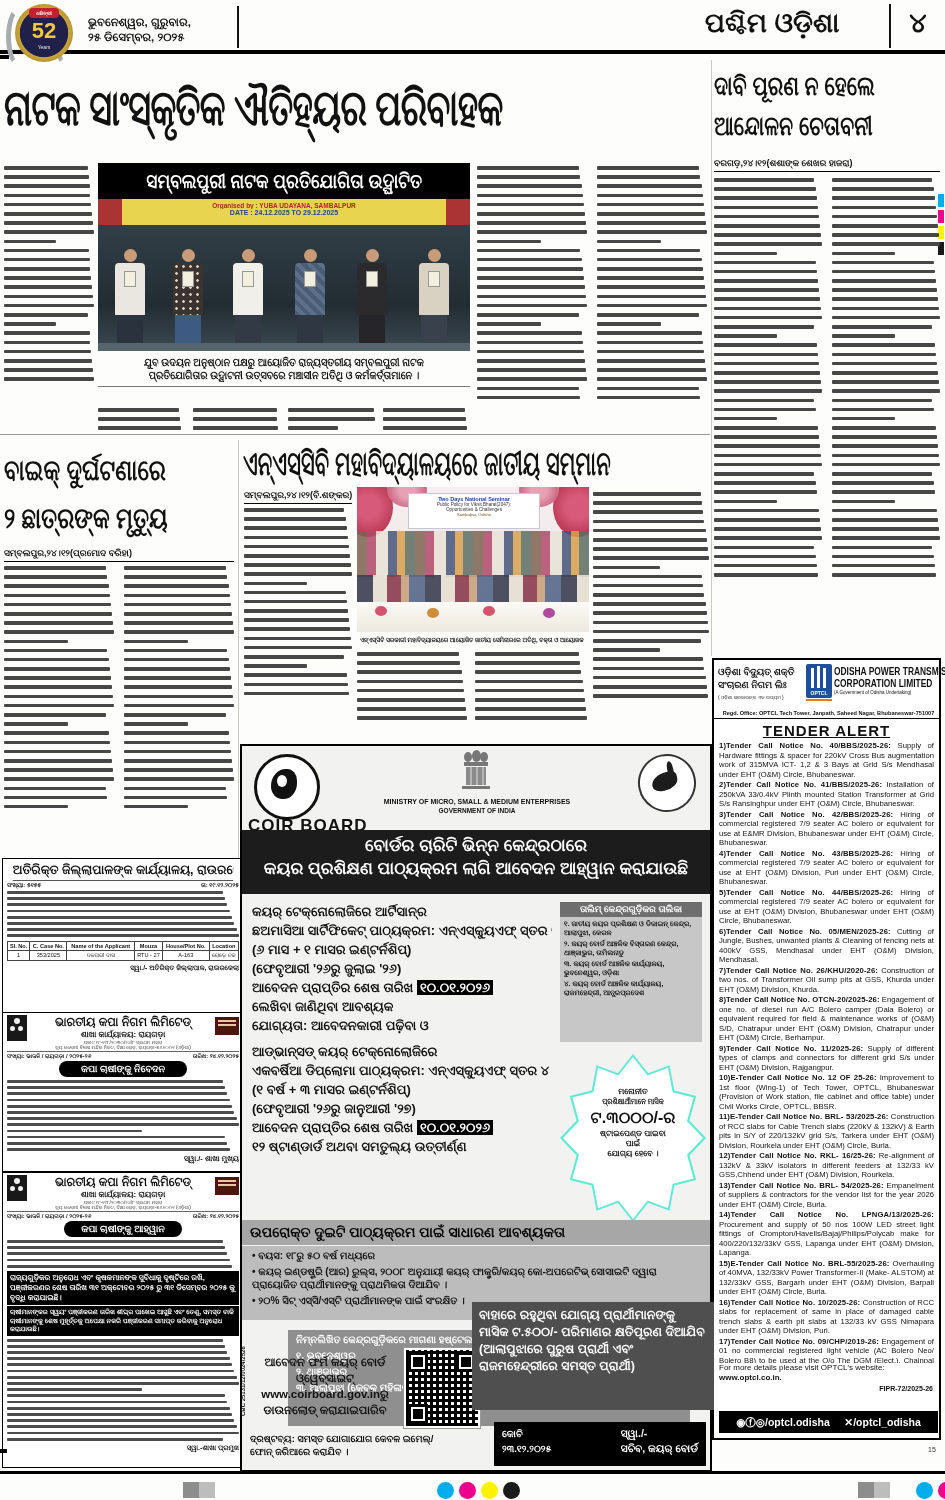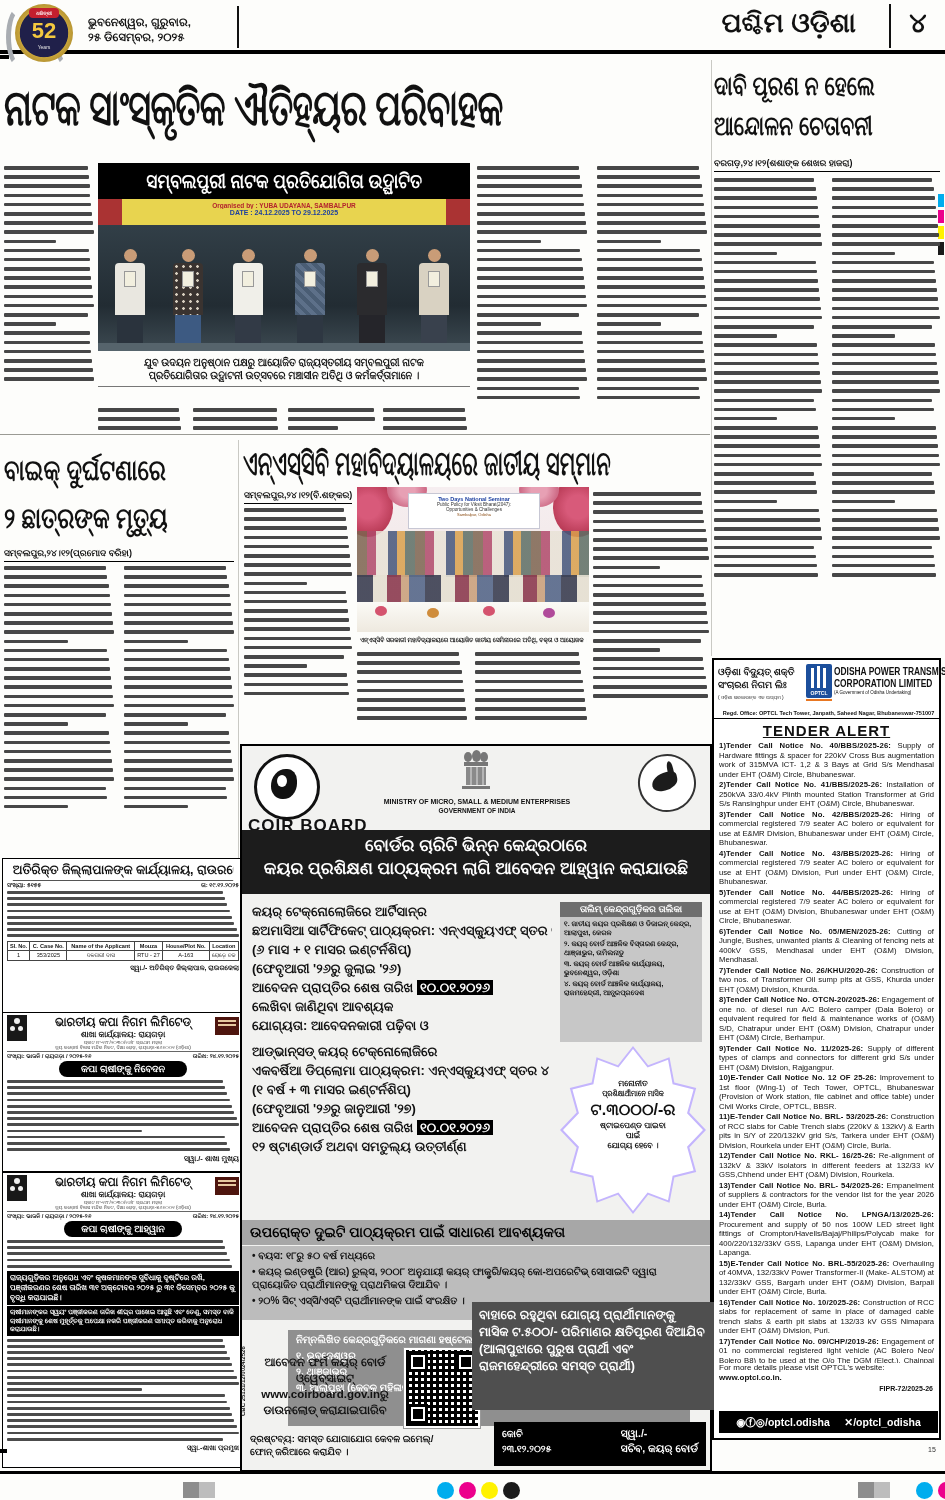--- a/index.html
+++ b/index.html
@@ -82,21 +82,21 @@
       <div class="abs" style="left:0;top:40px;width:58px;text-align:center;color:#e8e8e8;font-size:5px;">Years</div>
     </div>
   </div>
 
   <div class="abs b" style="left:88px;top:15px;width:140px;font-size:11.5px;line-height:15px;">
     <div>ଭୁବନେଶ୍ୱର, ଗୁରୁବାର,</div>
     <div>୨୫ ଡିସେମ୍ବର, ୨୦୨୫</div>
   </div>
   <div class="abs" style="left:237px;top:6px;width:2px;height:42px;background:#111;"></div>
 
-  <div class="abs b nowrap" style="left:616px;top:8px;width:240px;font-size:27px;text-align:right;">ପଶ୍ଚିମ ଓଡ଼ିଶା</div>
+  <div class="abs b nowrap" style="left:652px;top:8px;width:240px;font-size:27px;text-align:center;">ପଶ୍ଚିମ ଓଡ଼ିଶା</div>
   <div class="abs" style="left:889px;top:4px;width:2px;height:44px;background:#111;"></div>
   <div class="abs b" style="left:896px;top:8px;width:44px;font-size:27px;text-align:center;">୪</div>
 
   <div class="abs" style="left:938px;top:194px;width:6px;height:13px;background:#00adee;"></div>
   <div class="abs" style="left:938px;top:210px;width:6px;height:13px;background:#ec008c;"></div>
   <div class="abs" style="left:938px;top:226px;width:6px;height:13px;background:#fff200;"></div>
   <div class="abs" style="left:938px;top:242px;width:6px;height:13px;background:#1a1a1a;"></div>
 
   <div class="abs b nowrap sxl" style="left:4px;top:60px;width:990px;height:96px;line-height:96px;font-size:50px;letter-spacing:-1px;transform:scaleX(.7);">ନାଟକ ସାଂସ୍କୃତିକ ଐତିହ୍ୟର ପରିବାହକ</div>
 
@@ -696,21 +696,21 @@
     <div class="abs centersbox" style="left:318px;top:156px;width:142px;height:140px;">
       <div class="cap nowrap">ତାଲିମ୍ କେନ୍ଦ୍ରଗୁଡ଼ିକର ତାଲିକା</div>
       <div>
           <p>୧. ଜାତୀୟ କୟର ପ୍ରଶିକ୍ଷଣ ଓ ଡିଜାଇନ୍ କେନ୍ଦ୍ର, ଆଲାପୁଝା, କେରଳ</p>
           <p>୨. କୟର୍ ବୋର୍ଡ ଆଞ୍ଚଳିକ ବିସ୍ତାରଣ କେନ୍ଦ୍ର, ଥାଞ୍ଜାଭୁର, ତାମିଲନାଡୁ</p>
           <p>୩. କୟର୍ ବୋର୍ଡ ଆଞ୍ଚଳିକ କାର୍ଯ୍ୟାଳୟ, ଭୁବନେଶ୍ୱର, ଓଡ଼ିଶା</p>
           <p>୪. କୟର୍ ବୋର୍ଡ ଆଞ୍ଚଳିକ କାର୍ଯ୍ୟାଳୟ, ରାଜମହେନ୍ଦ୍ରୀ, ଆନ୍ଧ୍ରପ୍ରଦେଶ</p>
         </div>
     </div>
 
-    <div class="abs burst" style="left:318px;top:300px;width:146px;height:168px;background:#c4b5fd;">
+    <div class="abs burst" style="left:318px;top:308px;width:146px;height:168px;background:#5eead4;">
       <div class="abs burst" style="inset:3px;background:#fff;text-align:center;">
         <div class="b nowrap" style="font-size:8px;margin-top:30px;">ମନୋନୀତ</div>
         <div class="b nowrap sxc" style="font-size:8px;transform:scaleX(.85);">ପ୍ରଶିକ୍ଷାର୍ଥୀମାନେ ମାସିକ</div>
         <div class="b nowrap" style="font-size:16px;margin:2px 0;">ଟ.୩୦୦୦/-ର</div>
         <div class="b nowrap" style="font-size:8px;">ଷ୍ଟାଇପେଣ୍ଡ ପାଇବା</div>
         <div class="b nowrap" style="font-size:8px;">ପାଇଁ</div>
         <div class="b nowrap" style="font-size:8px;">ଯୋଗ୍ୟ ହେବେ ।</div>
       </div>
     </div>
 

